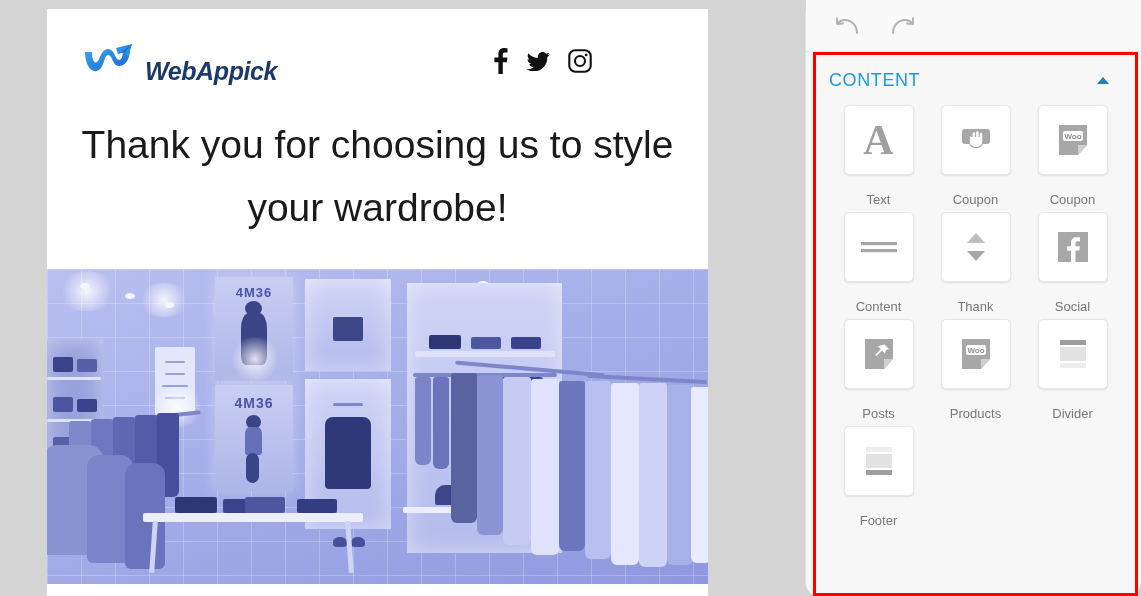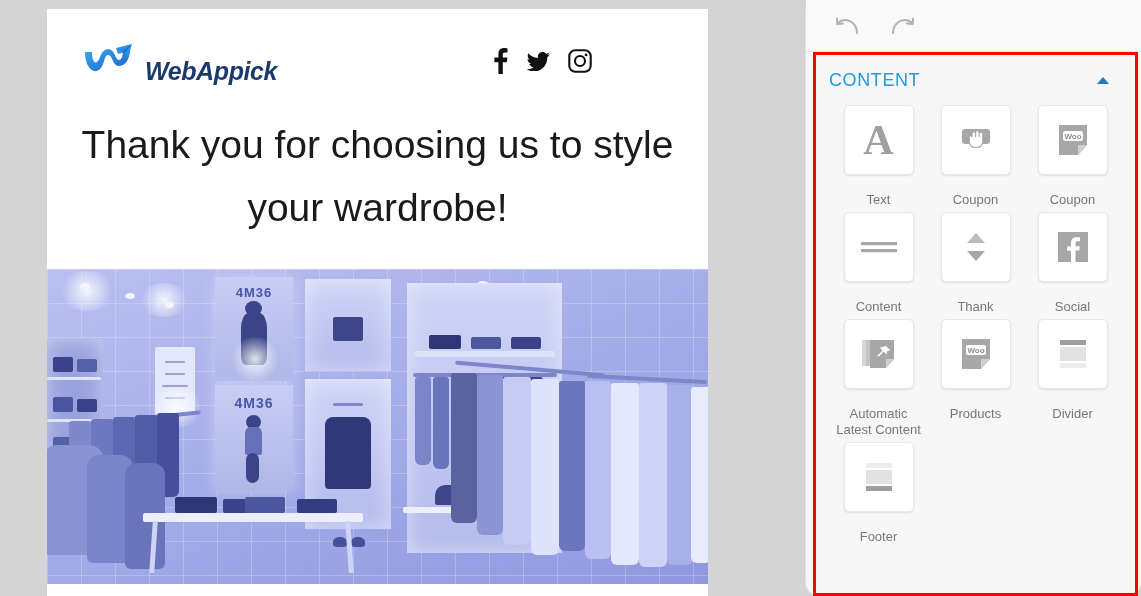--- a/index.html
+++ b/index.html
@@ -379,33 +379,31 @@
         <div class="cell">
           <div class="tile">
             <svg width="30" height="30" viewBox="0 0 30 30">
               <rect x="0" y="0" width="30" height="30" fill="#a7a7a7"></rect>
               <path d="M17.5 30V18.6h3.8l.6-4.4h-4.4v-2.8c0-1.3.4-2.1 2.2-2.1h2.3V5.3c-.4-.05-1.8-.17-3.4-.17-3.3 0-5.6 2-5.6 5.7v3.4H9.2v4.4H13V30z" fill="#ffffff"></path>
             </svg>
           </div>
           <div class="cell-label">Social</div>
         </div>
 
-
-        <div class="cell">
-          <div class="tile">
-            <svg width="38" height="36" viewBox="0 0 38 36">
-              <path d="M2 4 h22 v18 l-7 8 H2 Z" fill="#d6d6d6"></path>
-              <path d="M6 4 h22 v18 l-7 8 H6 Z" fill="#c4c4c4"></path>
-              <path d="M10 4 h24 v19 l-8 9 H10 Z" fill="#a7a7a7"></path>
-              <path d="M34 23 l-8 9 v-9 Z" fill="#cfcfcf"></path>
-              <path d="M26 10 l4.2 4.2 -2.8 .9 -.9 3.3 -2.8 -2.8 -5.2 5.2 -1.1 -1.1 5.2 -5.2 -2.8 -2.8 3.3 -.9 z" fill="#ffffff"></path>
-            </svg>
-          </div>
-          <div class="cell-label">Automatic Latest Content</div>
-        </div>
+        <div class="cell">
+          <div class="tile">
+            <svg width="36" height="36" viewBox="0 0 36 36">
+              <path d="M4 3 h28 v20 l-9 10 H4 Z" fill="#a7a7a7"></path>
+              <path d="M32 23 l-9 10 v-10 Z" fill="#cfcfcf"></path>
+              <path d="M23.5 8.5 l4.5 4.5 -3 1 -1 3.5 -3-3 -5.5 5.5 -1.2 -1.2 5.5 -5.5 -3-3 3.5-1 z" fill="#ffffff"></path>
+            </svg>
+          </div>
+          <div class="cell-label">Posts</div>
+        </div>
+
 
         <div class="cell">
           <div class="tile">
             <svg width="36" height="36" viewBox="0 0 36 36">
               <path d="M4 3 h28 v20 l-9 10 H4 Z" fill="#a7a7a7"></path>
               <path d="M32 23 l-9 10 v-10 Z" fill="#cfcfcf"></path>
               <rect x="8" y="9" width="20" height="10" rx="2" fill="#ffffff"></rect>
               <text x="18" y="17" font-family="Liberation Sans, sans-serif" font-size="8" font-weight="bold" fill="#8e8e8e" text-anchor="middle">Woo</text>
             </svg>
           </div>

